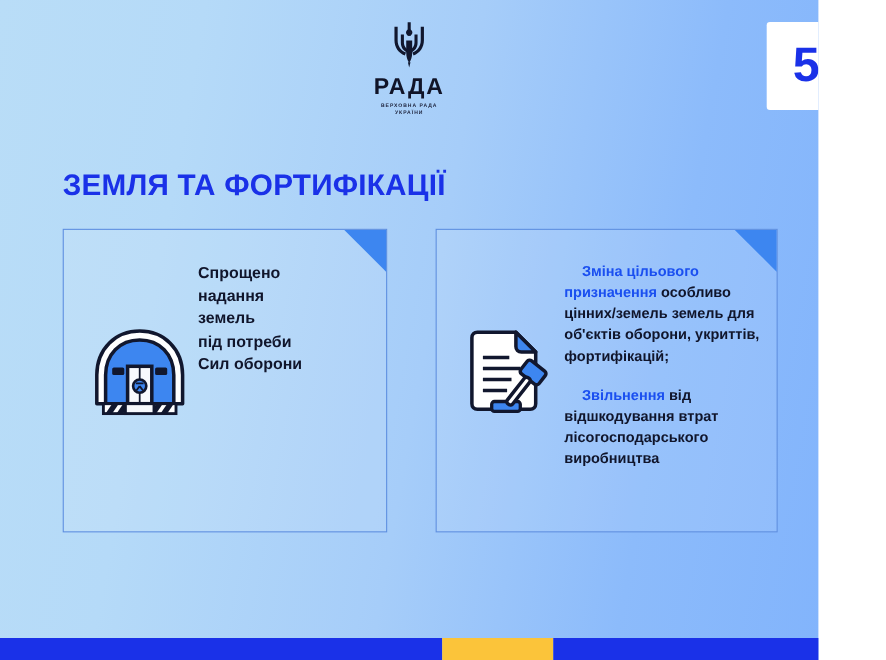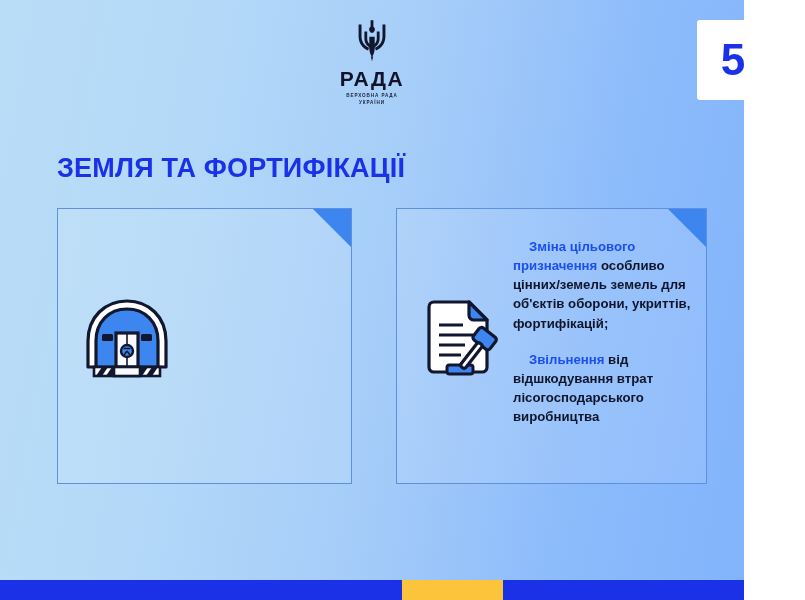--- a/index.html
+++ b/index.html
@@ -227,20 +227,23 @@
           <rect x="14" y="74" width="66" height="9" fill="#ffffff" stroke="#11172e" stroke-width="2.6"></rect>
           <g>
             <path d="M16 83 L22 74 L28 74 L22 83 Z" fill="#11172e"></path>
             <path d="M26 83 L32 74 L38 74 L32 83 Z" fill="#11172e"></path>
             <path d="M56 83 L62 74 L68 74 L62 83 Z" fill="#11172e"></path>
             <path d="M66 83 L72 74 L78 74 L72 83 Z" fill="#11172e"></path>
           </g>
           <rect x="34" y="74" width="26" height="9" fill="#f7f9fd" stroke="#11172e" stroke-width="2.6"></rect>
         </svg>
       </div>
+      <div class="card-text">
+        <div id="land-heading">Спрощено<br>надання<br>земель<br>під потреби<br>Сил оборони</div>
+      </div>
     </div>
   </div>
 
   <div class="card" id="card-forest">
     <div class="corner-fold"></div>
     <div class="card-body">
       <div class="card-icon">
         <svg width="88" height="86" viewBox="0 0 88 86" aria-hidden="true">
           <path d="M8 10 C8 7 10 5 13 5 H48 L66 23 V70 C66 73 64 75 61 75 H13 C10 75 8 73 8 70 Z" fill="#ffffff" stroke="#11172e" stroke-width="3.2" stroke-linejoin="round"></path>
           <path d="M48 5 V18 C48 21 50 23 53 23 H66 Z" fill="#3d86f0" stroke="#11172e" stroke-width="3.2" stroke-linejoin="round"></path>

